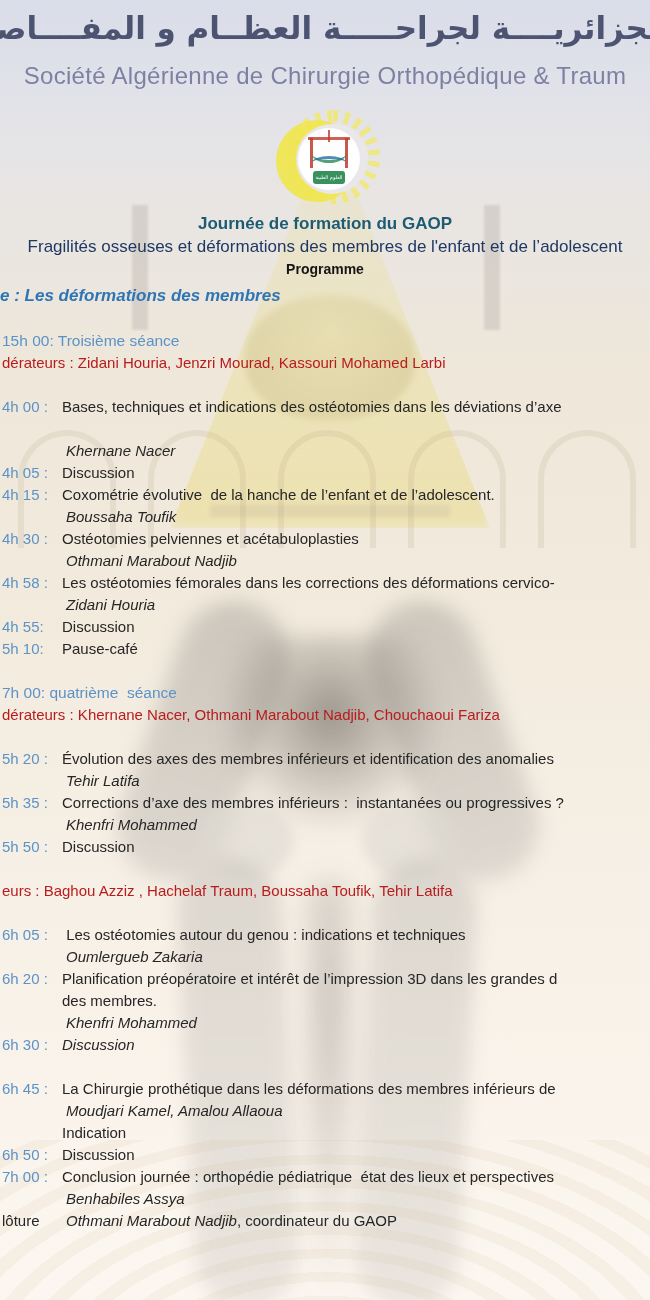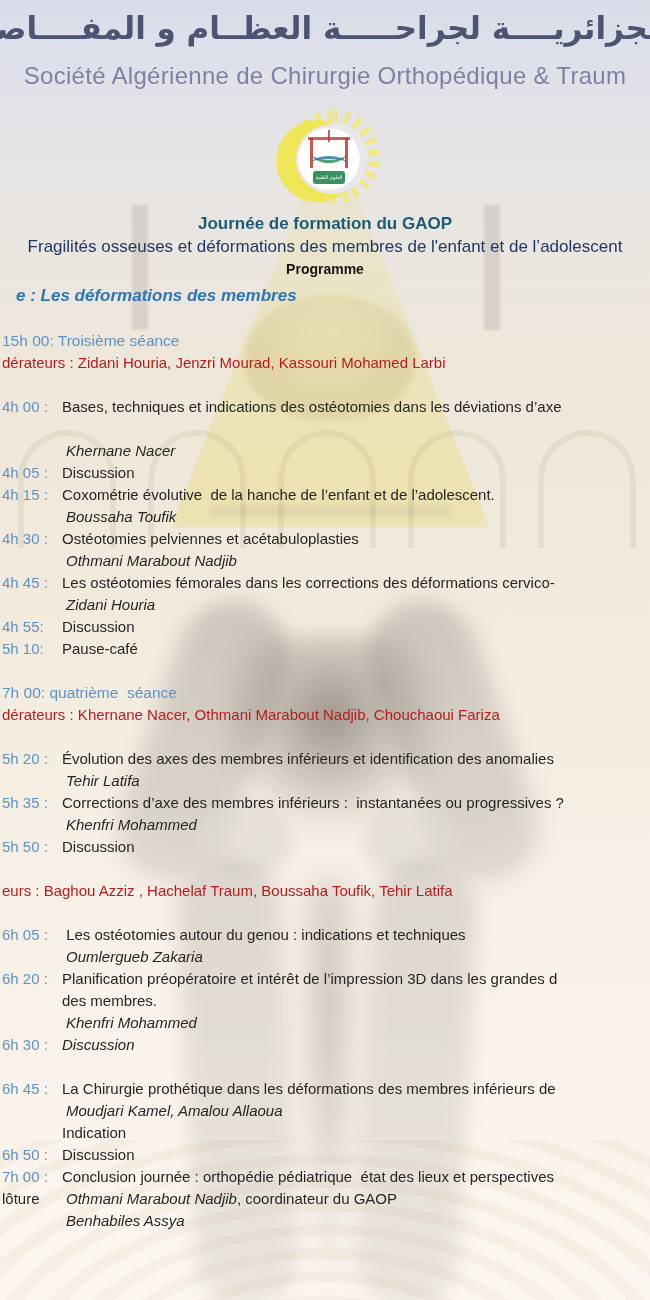--- a/index.html
+++ b/index.html
@@ -98,21 +98,21 @@
   .green-arc{position:absolute;left:13px;top:14px;width:36px;height:18px;border-bottom:3px solid #2e8b57;border-radius:50%;opacity:.8;}
   .blue-wave{position:absolute;left:14px;top:28px;width:34px;height:10px;border-top:3px solid #2471a3;border-radius:50%;opacity:.8;}
   .banner{position:absolute;left:15px;bottom:6px;width:32px;height:13px;border-radius:3px;background:#1e8449;opacity:.88;
     color:#fff;font-size:5px;line-height:13px;text-align:center;overflow:hidden;font-family:"DejaVu Sans",sans-serif;}
   
   .titles{position:absolute;top:212px;left:0;right:0;text-align:center;}
   .t1{font-size:17px;font-weight:bold;color:#1d5b74;white-space:nowrap;height:23px;line-height:23px;}
   .t2{font-size:17px;font-weight:normal;color:#1f3864;white-space:nowrap;height:23px;line-height:23px;}
   .t3{font-size:14px;font-weight:bold;color:#151515;height:22px;line-height:22px;}
   .part-title{
-    position:absolute;top:286px;left:16px;white-space:nowrap;
+    position:absolute;top:286px;left:0;white-space:nowrap;
     font-size:17px;font-weight:bold;font-style:italic;color:#2e75b5;
   }
   
   .schedule{position:absolute;top:330px;left:2px;right:0;}
   .row{height:22px;line-height:22px;font-size:15px;color:#262626;white-space:pre;}
   .row.gap{height:22px;}
   .row.session{color:#5b93c8;font-size:15.5px;}
   .row.mods{color:#b91c1c;}
   .row.speaker{padding-left:64px;font-style:italic;}
   .row.cont{padding-left:60px;}
@@ -178,21 +178,21 @@
       <div class="row mods">dérateurs : Zidani Houria, Jenzri Mourad, Kassouri Mohamed Larbi</div>
       <div class="row gap"></div>
       <div class="row item"><span class="time">4h 00 :</span><span class="txt">Bases, techniques et indications des ostéotomies dans les déviations d’axe</span></div>
       <div class="row gap"></div>
       <div class="row speaker">Khernane Nacer</div>
       <div class="row item"><span class="time">4h 05 :</span><span class="txt">Discussion</span></div>
       <div class="row item"><span class="time">4h 15 :</span><span class="txt">Coxométrie évolutive  de la hanche de l’enfant et de l’adolescent.</span></div>
       <div class="row speaker">Boussaha Toufik</div>
       <div class="row item"><span class="time">4h 30 :</span><span class="txt">Ostéotomies pelviennes et acétabuloplasties</span></div>
       <div class="row speaker">Othmani Marabout Nadjib</div>
-      <div class="row item"><span class="time">4h 45 :</span><span class="txt">Les ostéotomies fémorales dans les corrections des déformations cervico-</span></div>
+      <div class="row item"><span class="time">4h 58 :</span><span class="txt">Les ostéotomies fémorales dans les corrections des déformations cervico-</span></div>
       <div class="row speaker">Zidani Houria</div>
       <div class="row item"><span class="time">4h 55:</span><span class="txt">Discussion</span></div>
       <div class="row item"><span class="time">5h 10:</span><span class="txt">Pause-café</span></div>
       <div class="row gap"></div>
       <div class="row session">7h 00: quatrième  séance</div>
       <div class="row mods">dérateurs : Khernane Nacer, Othmani Marabout Nadjib, Chouchaoui Fariza</div>
       <div class="row gap"></div>
       <div class="row item"><span class="time">5h 20 :</span><span class="txt">Évolution des axes des membres inférieurs et identification des anomalies</span></div>
       <div class="row speaker">Tehir Latifa</div>
       <div class="row item"><span class="time">5h 35 :</span><span class="txt">Corrections d’axe des membres inférieurs :  instantanées ou progressives ?</span></div>
@@ -206,17 +206,17 @@
       <div class="row item"><span class="time">6h 20 :</span><span class="txt">Planification préopératoire et intérêt de l’impression 3D dans les grandes d</span></div>
       <div class="row cont">des membres.</div>
       <div class="row speaker">Khenfri Mohammed</div>
       <div class="row item_i"><span class="time">6h 30 :</span><span class="txt it">Discussion</span></div>
       <div class="row gap"></div>
       <div class="row item"><span class="time">6h 45 :</span><span class="txt">La Chirurgie prothétique dans les déformations des membres inférieurs de</span></div>
       <div class="row speaker">Moudjari Kamel, Amalou Allaoua</div>
       <div class="row cont">Indication</div>
       <div class="row item"><span class="time">6h 50 :</span><span class="txt">Discussion</span></div>
       <div class="row item"><span class="time">7h 00 :</span><span class="txt">Conclusion journée : orthopédie pédiatrique  état des lieux et perspectives</span></div>
+      <div class="row speaker">Benhabiles Assya</div>
       <div class="row closing"><span class="cl-label">lôture</span><span class="it">Othmani Marabout Nadjib</span><span>, coordinateur du GAOP</span></div>
-      <div class="row speaker">Benhabiles Assya</div>
     </div>
 
 </div>
 
 </body></html>

